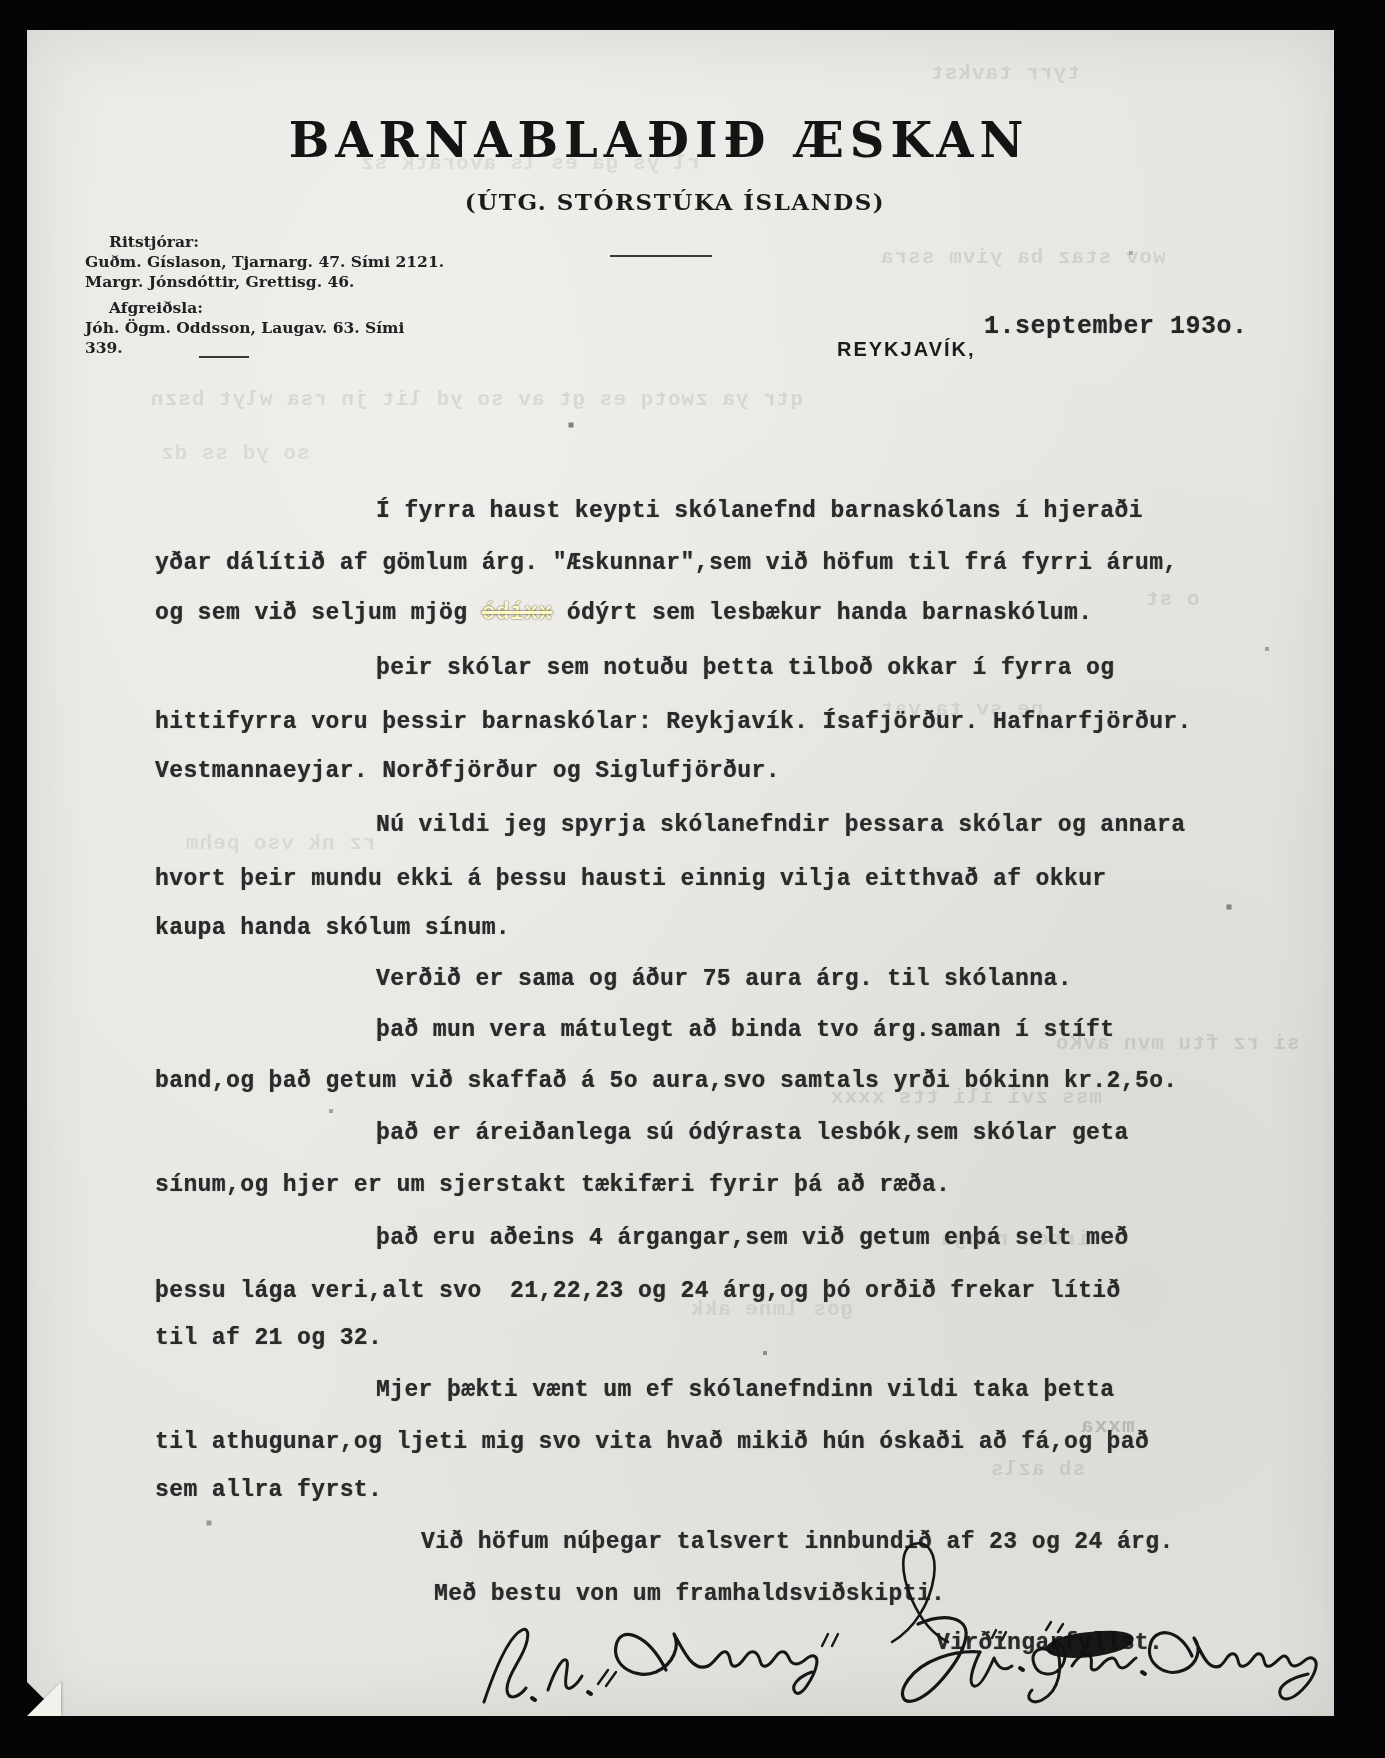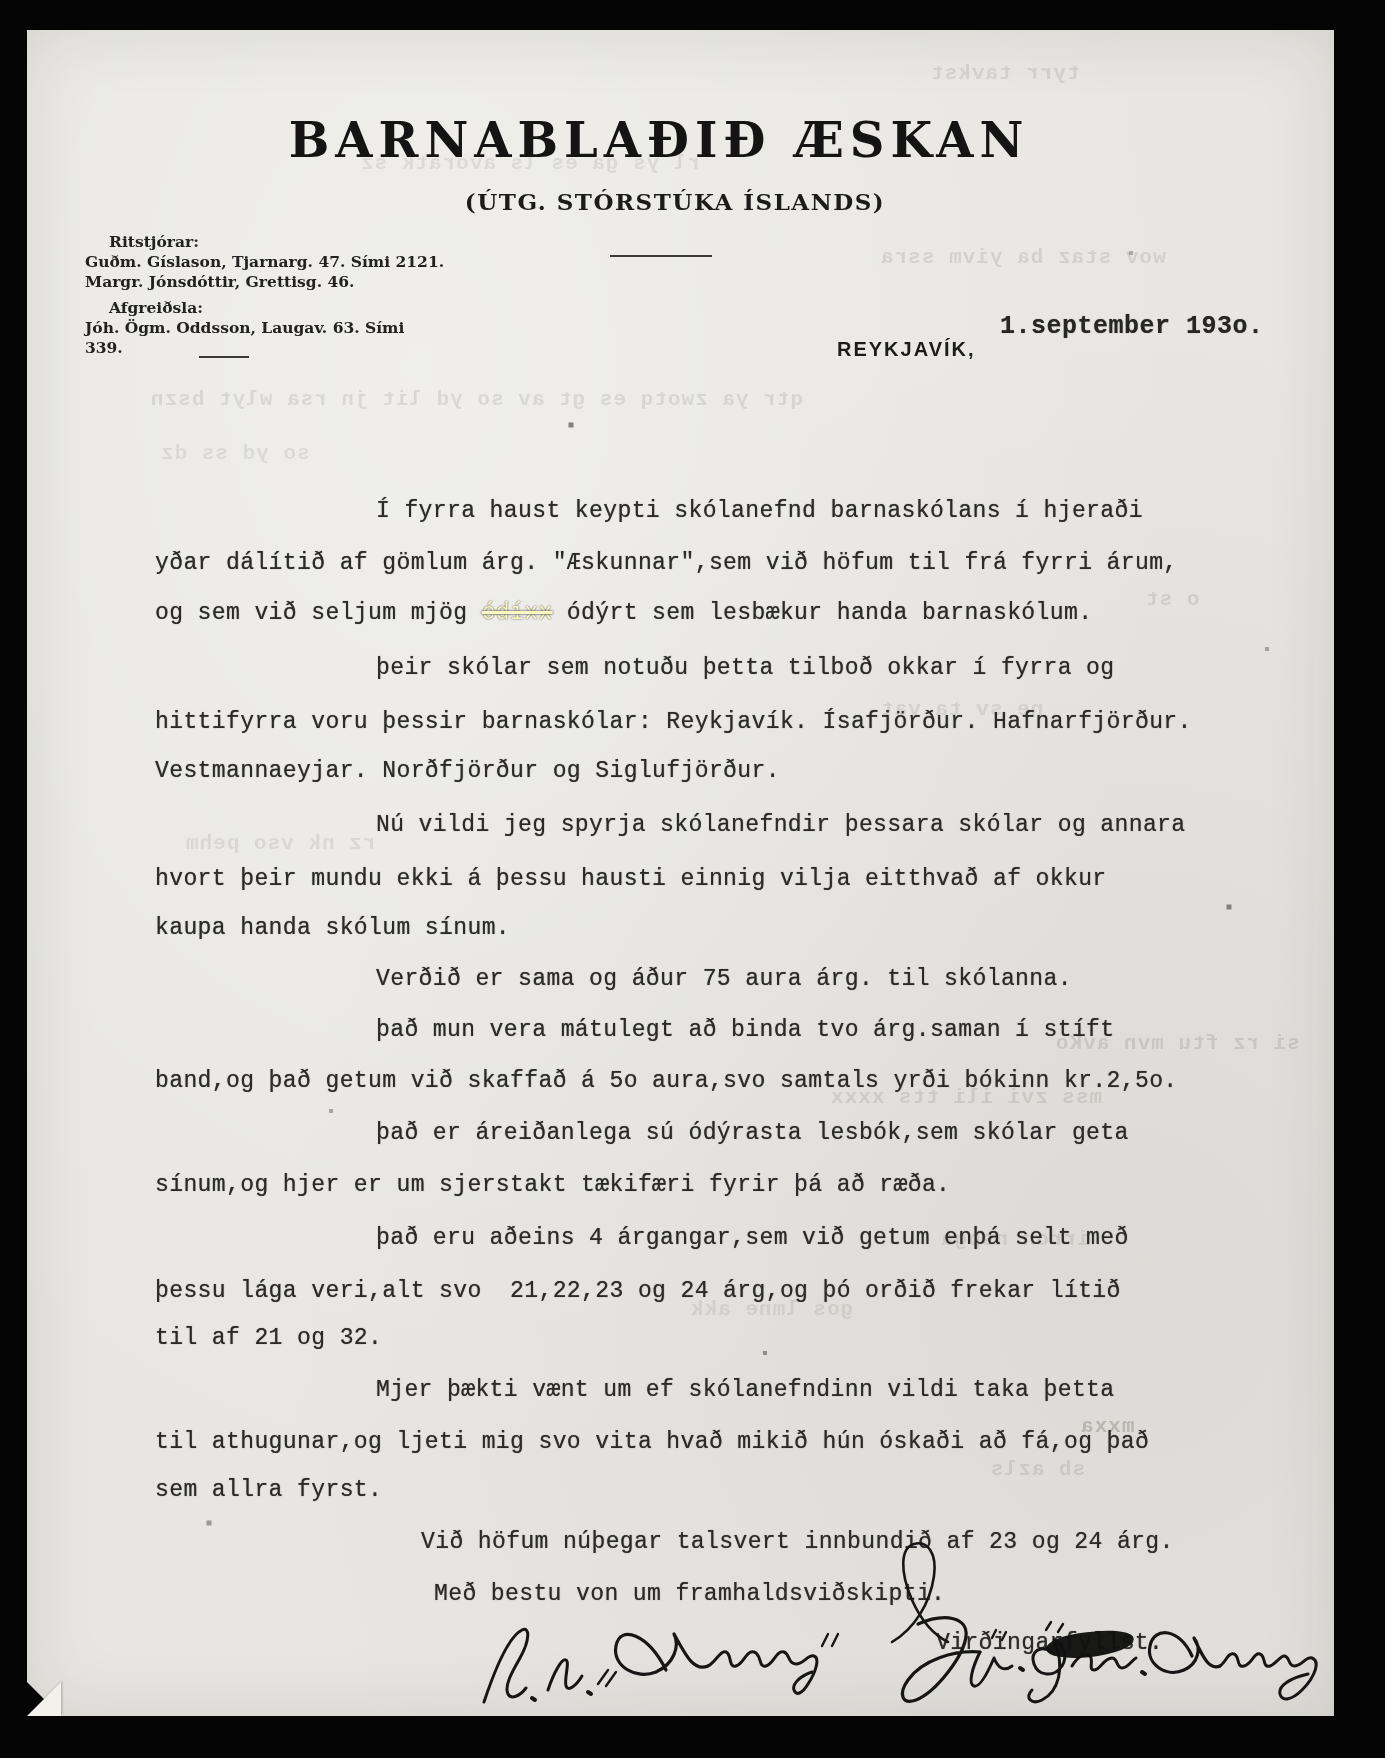--- a/index.html
+++ b/index.html
@@ -41,25 +41,24 @@
   .addr .lbl{padding-left:24px;}
   .place{
     position:absolute;left:837px;top:338px;
     font-family:"Liberation Sans","DejaVu Sans",sans-serif;font-weight:700;
     font-size:20px;letter-spacing:2px;color:#1c1c1c;
   }
   .date{
     position:absolute;left:984px;top:312px;font-size:25px;font-weight:700;
     color:#262626;letter-spacing:.5px;white-space:pre;
     text-shadow:0 0 1px rgba(25,25,25,.55);
-    margin-left:16px;
   }
   
   .tl{
-    position:absolute;font-size:23px;font-weight:400;color:#2a2a2a;
+    position:absolute;font-size:23px;font-weight:700;color:#2a2a2a;
     letter-spacing:.4px;white-space:pre;
     text-shadow:0 0 1px rgba(25,25,25,.5), .4px .4px 0 rgba(25,25,25,.18);
   }
   .struck{position:relative;text-decoration:line-through;text-decoration-thickness:2.5px;color:#fef9c3;text-shadow:0 0 1.6px rgba(15,15,15,.9);}
   
   .ghost{
     position:absolute;transform:scaleX(-1);color:#57564f;filter:blur(.7px);
     font-weight:700;font-size:21px;white-space:pre;letter-spacing:1px;
   }
   .specks{position:absolute;left:0;top:0;width:2px;height:2px;background:transparent;

